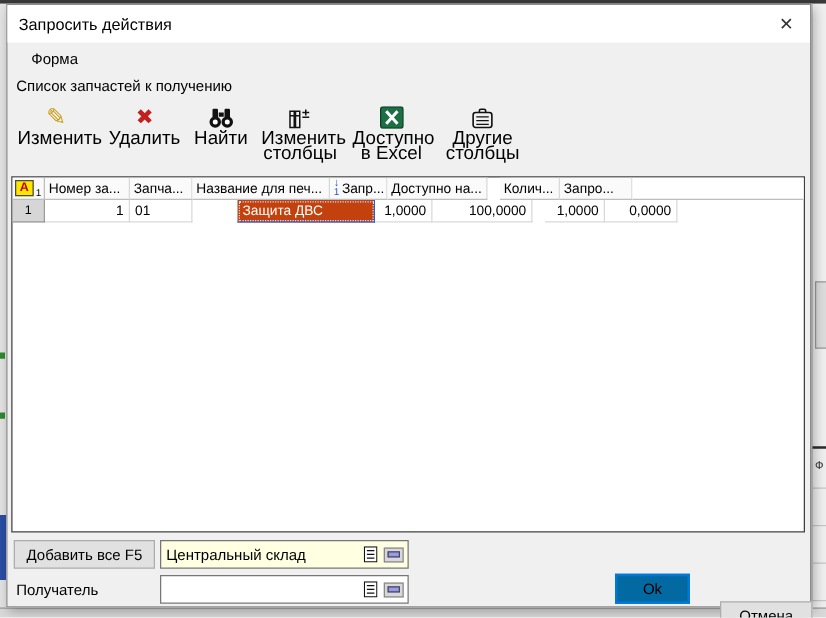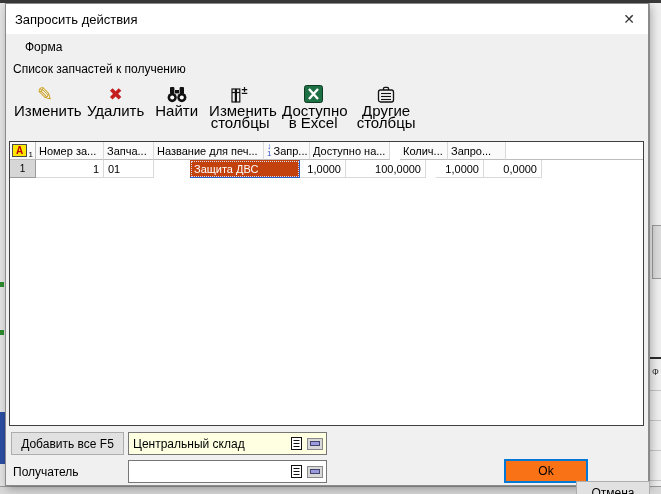--- a/index.html
+++ b/index.html
@@ -77,22 +77,22 @@
            display:flex; align-items:center; }
   .f1 { top:428px; background:#ffffe1; }
   .f2 { top:456px; background:#ffffff; }
   .ftext { flex:1; padding-left:4px; font-size:12px; white-space:nowrap; overflow:hidden; }
   .ficons { display:flex; align-items:center; gap:5px; padding-right:3px; }
   .ic-list { width:11px; height:13px; background:none; border:none; padding:0; display:flex; }
   .ic-win { width:16px; height:12px; background:#d8d8d8; border:1px solid #8a8a8a; padding:0;
             display:flex; align-items:center; justify-content:center; }
   .ic-win span { display:block; width:10px; height:5px; background:#9a9ade; border:1px solid #44446a; }
   .recipient { position:absolute; left:7px; top:461px; font-size:12px; }
-  .ok { position:absolute; left:486px; top:455px; width:84px; height:24px;
-        background:#f97316; border:2px solid #0078d7; font-size:12px; font-family:inherit;margin-left:12px; }
+  .ok { position:absolute; left:486px; top:455px; width:60px; height:24px;
+        background:#0369a1; border:2px solid #0078d7; font-size:12px; font-family:inherit; }
   .cancel { position:absolute; left:570px; top:477px; width:74px; height:24px; }
 </style>
 </head>
 <body>
 
 <div class="bg-top"></div>
 <div class="bg-left">
   <div class="blue"></div>
   <div class="dot1"></div>
   <div class="dot2"></div>

